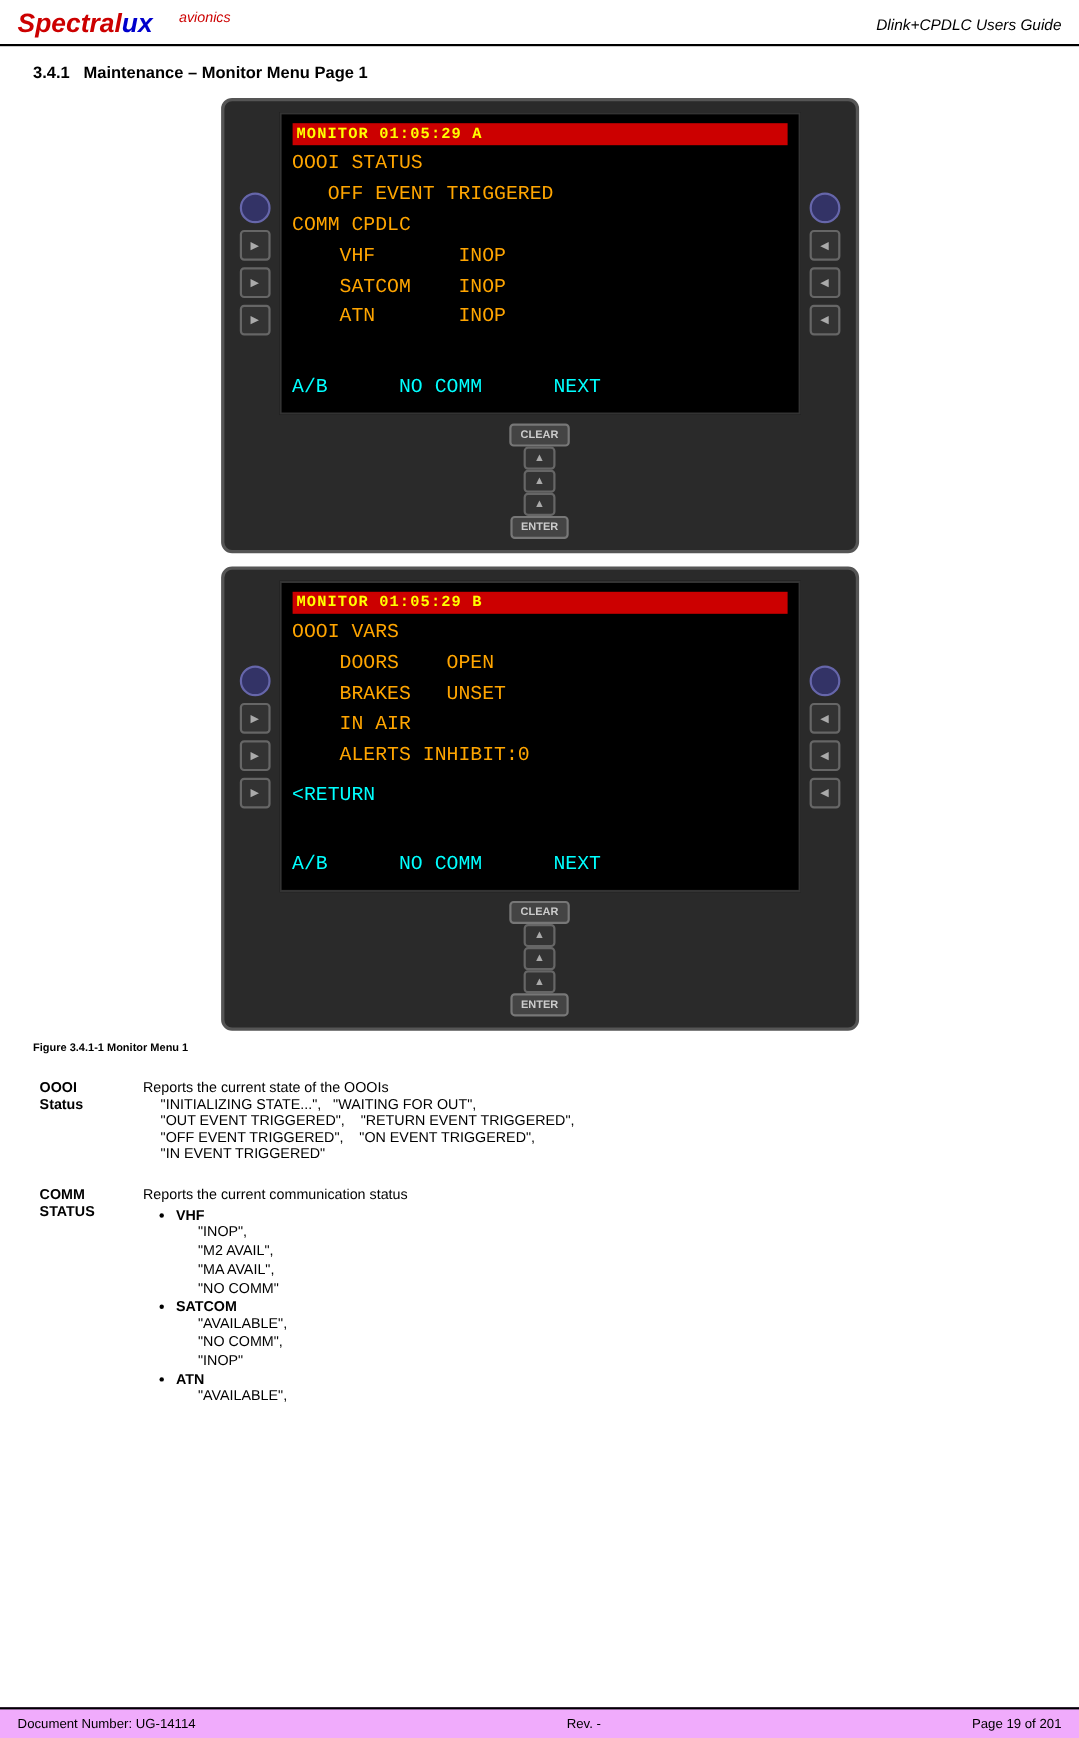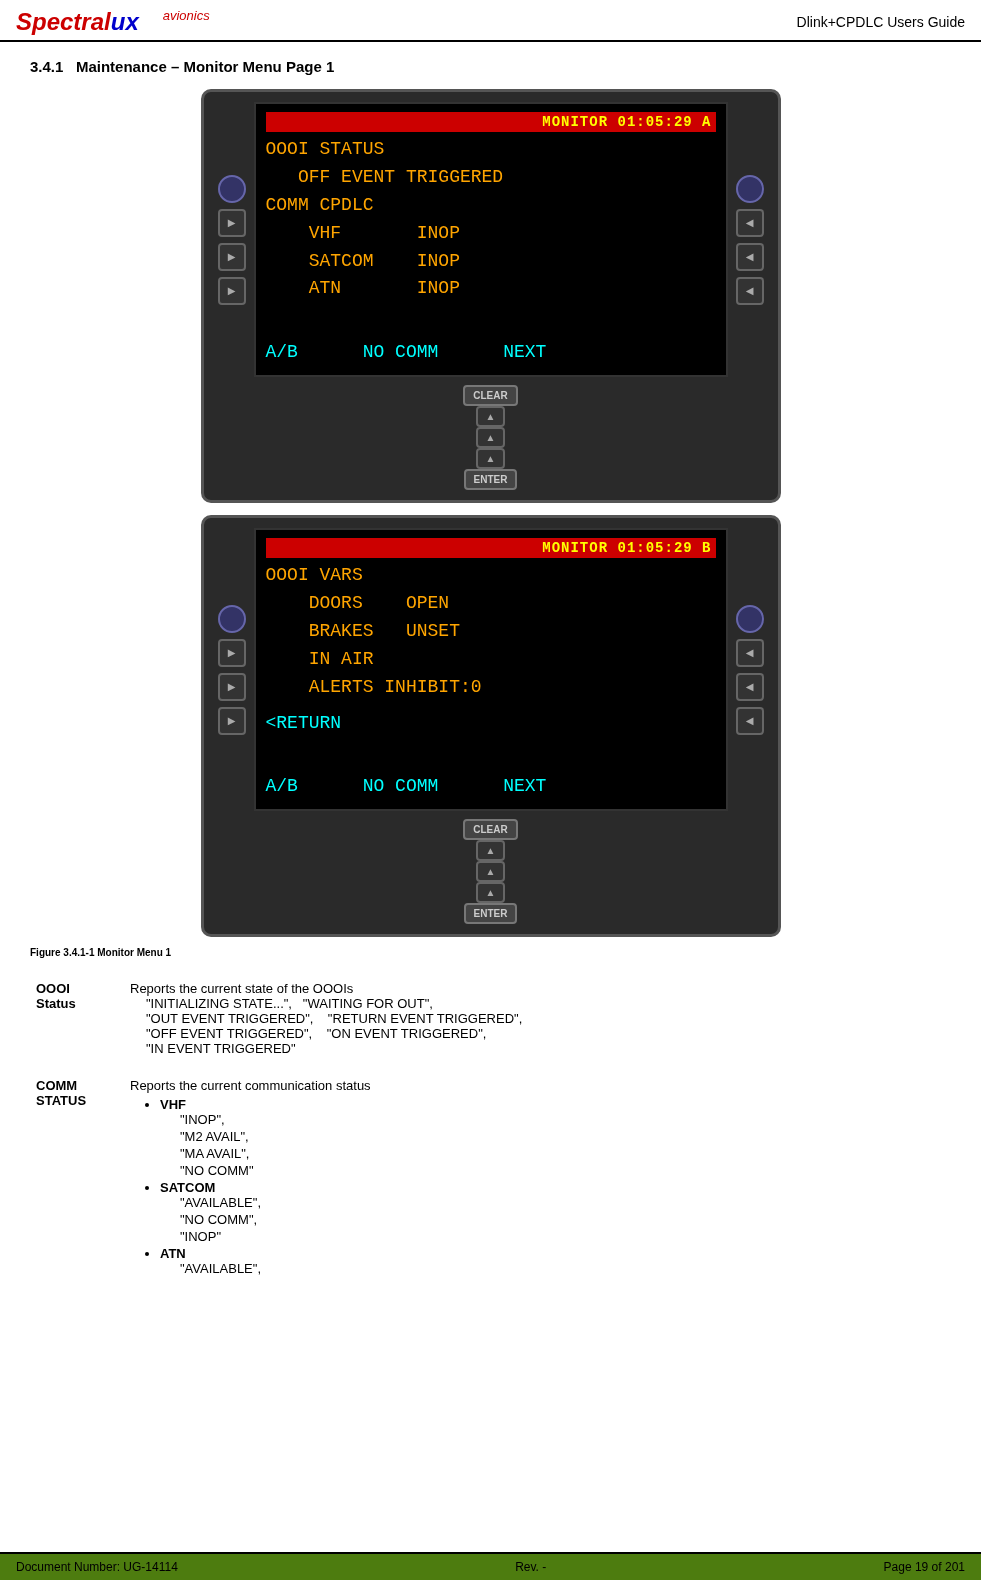--- a/index.html
+++ b/index.html
@@ -112,21 +112,20 @@
     }
 
     .screen-title-bar {
       background: #c00;
       color: #ff0;
       padding: 2px 4px;
       font-size: 14px;
       font-weight: bold;
       letter-spacing: 1px;
       margin-bottom: 4px;
-      text-align: right;
     }
 
     .screen-line {
       color: #ff8c00;
       font-size: 18px;
       line-height: 1.55;
       white-space: pre;
     }
     .screen-line.amber {
       color: #ffa500;
@@ -208,34 +207,34 @@
     
     .footer {
       border-top: 2px solid #000;
       display: flex;
       justify-content: space-between;
       padding: 6px 16px;
       font-size: 12px;
       position: fixed;
       bottom: 0;
       width: 981px;
-      background: #4d7c0f;
+      background: #f0abfc;
     }
   </style>
 </head>
 <body>
 
 <div class="header">
   <div class="logo-area">
     <div>
       <span style="font-size:24px; font-weight:bold; font-style:italic; color:#cc0000;">Spectral<span style="color:#0000cc;">ux</span></span>
     </div>
     <div style="font-size:13px; font-style:italic; color:#cc0000; margin-left:24px;">avionics</div>
   </div>
-  <div style="font-size:14px;">Dlink+CPDLC Users Guide</div>
+  <div style="font-size:14px;font-style:italic;">Dlink+CPDLC Users Guide</div>
 </div>
 
 <div class="main-content">
 
   <div class="section-heading">
     <span>3.4.1</span>&nbsp;&nbsp;
     <span>Maintenance – Monitor Menu Page 1</span>
   </div>
 
   <div class="device-container">

